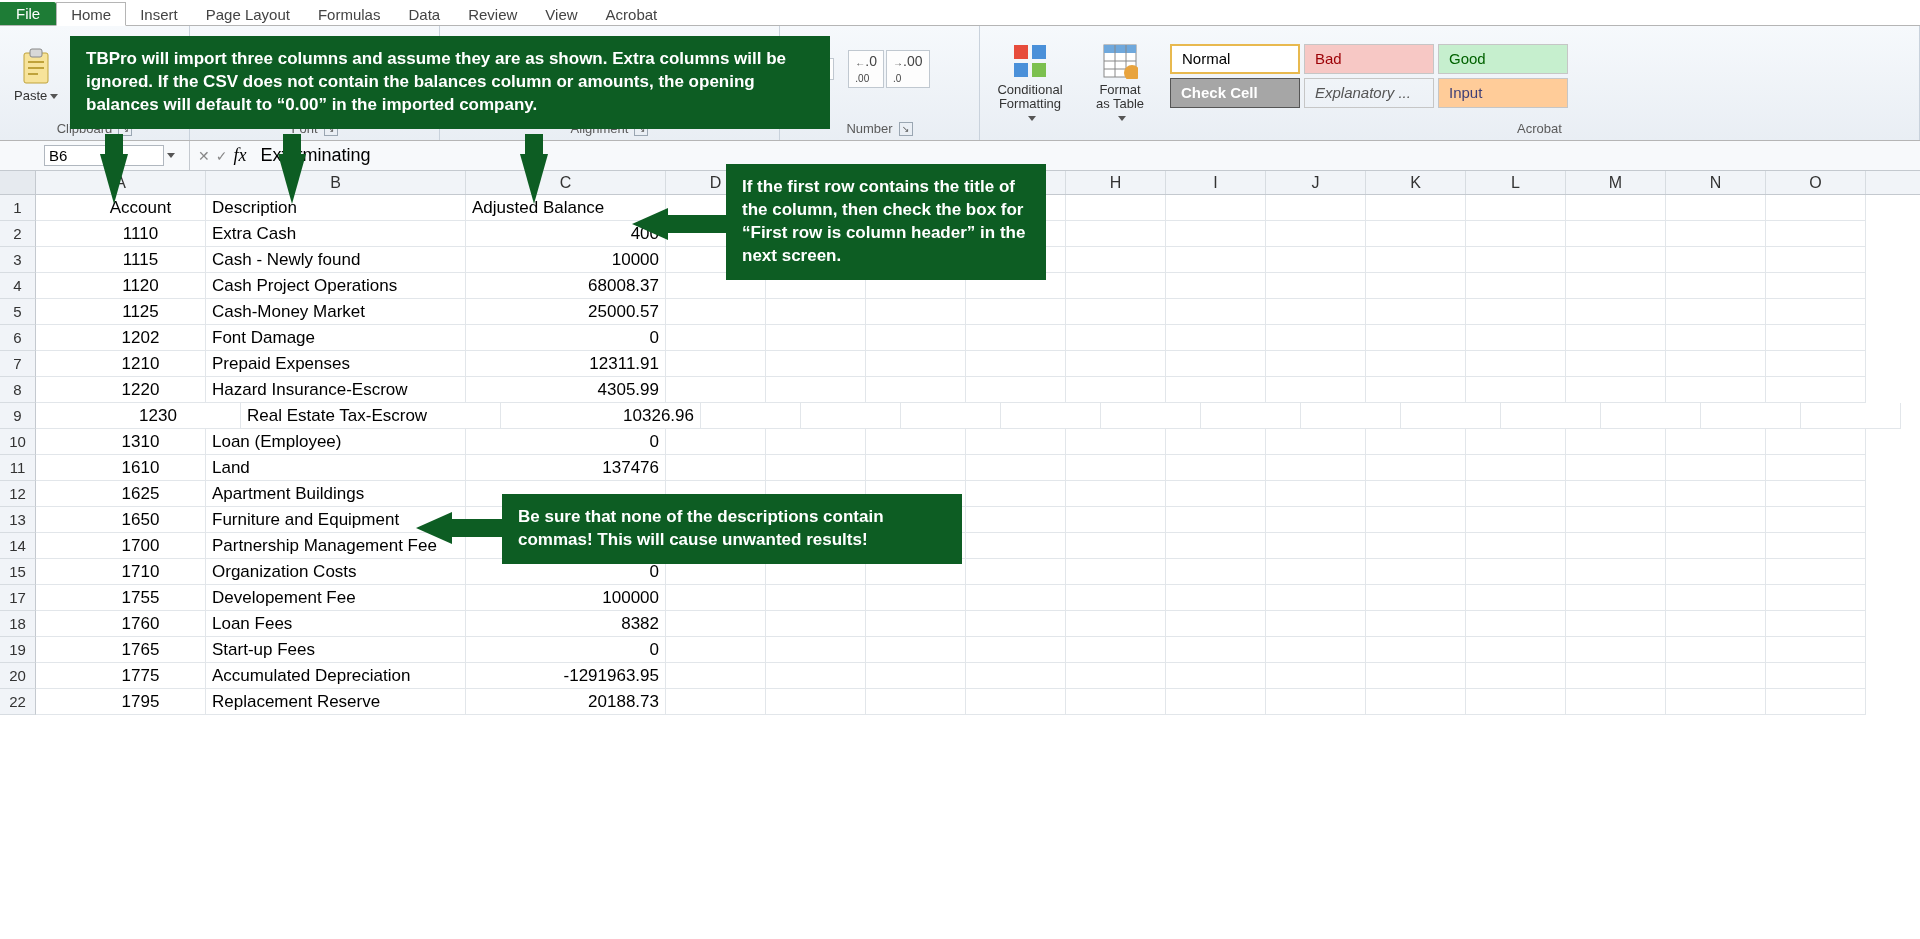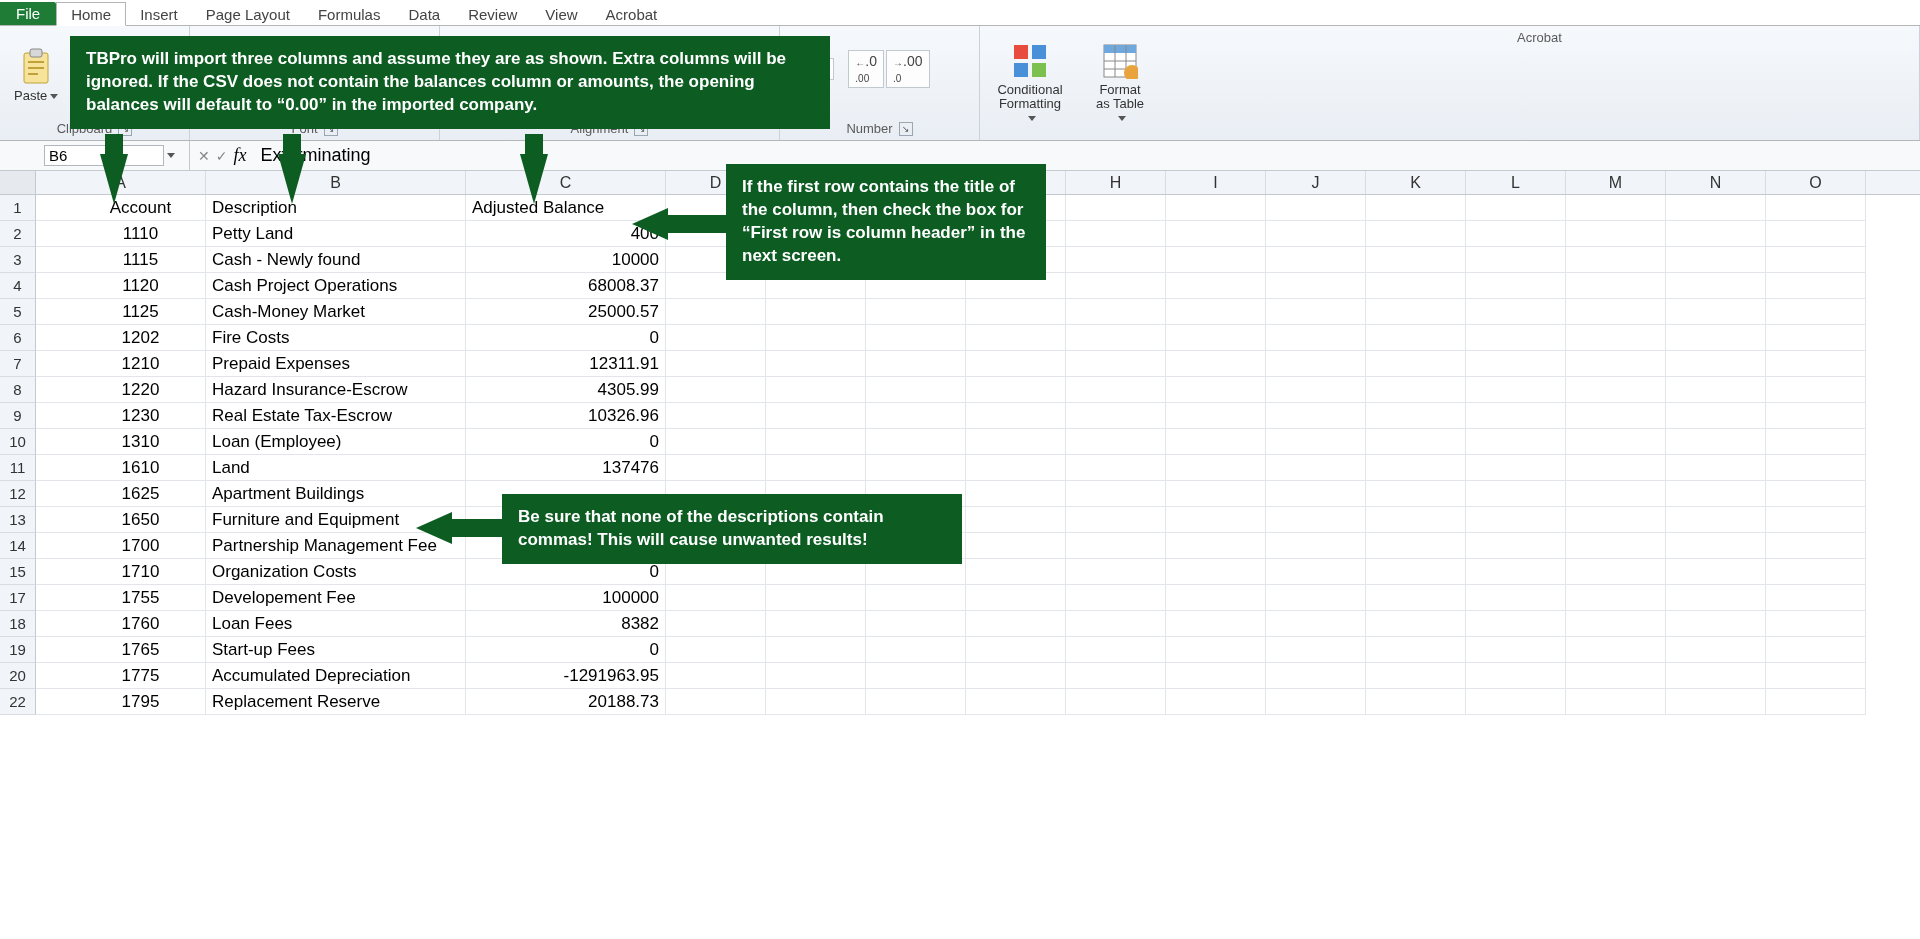--- a/index.html
+++ b/index.html
@@ -166,20 +166,29 @@
               <circle cx="30" cy="30" r="8" fill="#e8a33d"></circle>
             </svg>
         </span>
         <span class="cap"><span>Format</span><br><span>as Table</span><span class="caret"></span></span>
       </div>
     </div>
     <div class="group-label"></div>
   </div>
 
   <div class="group" style="flex:1">
+    <div class="group-body" style="flex-wrap:wrap; align-content:center;">
+      <div class="style-box style-normal">Normal</div>
+      <div class="style-box style-bad">Bad</div>
+      <div class="style-box style-good">Good</div>
+      <div style="width:100%"></div>
+      <div class="style-box style-check">Check Cell</div>
+      <div class="style-box style-expl">Explanatory ...</div>
+      <div class="style-box style-input">Input</div>
+    </div>
     <div class="group-label">
         <span>Acrobat</span>
       </div>
   </div>
 </div>
 
 <div class="fxrow">
   <div class="namebox">
     <input value="B6" style="">
       <span class="caret"></span>
@@ -228,21 +237,21 @@
       <div class="cell" style="width: 100px;"></div>
       <div class="cell" style="width: 100px;"></div>
       <div class="cell" style="width: 100px;"></div>
       <div class="cell" style="width: 100px;"></div>
       <div class="cell" style="width: 100px;"></div>
       <div class="cell" style="width: 100px;"></div>
     </div>
     <div class="row">
       <div class="rowhdr">2</div>
       <div class="cell ctr" style="width: 170px;">1110</div>
-      <div class="cell" style="width: 260px;">Petty Land</div>
+      <div class="cell" style="width: 260px;">Extra Cash</div>
       <div class="cell num" style="width: 200px;">400</div>
       <div class="cell" style="width: 100px;"></div>
       <div class="cell" style="width: 100px;"></div>
       <div class="cell" style="width: 100px;"></div>
       <div class="cell" style="width: 100px;"></div>
       <div class="cell" style="width: 100px;"></div>
       <div class="cell" style="width: 100px;"></div>
       <div class="cell" style="width: 100px;"></div>
       <div class="cell" style="width: 100px;"></div>
       <div class="cell" style="width: 100px;"></div>
@@ -300,21 +309,21 @@
       <div class="cell" style="width: 100px;"></div>
       <div class="cell" style="width: 100px;"></div>
       <div class="cell" style="width: 100px;"></div>
       <div class="cell" style="width: 100px;"></div>
       <div class="cell" style="width: 100px;"></div>
       <div class="cell" style="width: 100px;"></div>
     </div>
     <div class="row">
       <div class="rowhdr">6</div>
       <div class="cell ctr" style="width: 170px;">1202</div>
-      <div class="cell" style="width: 260px;">Fire Costs</div>
+      <div class="cell" style="width: 260px;">Font Damage</div>
       <div class="cell num" style="width: 200px;">0</div>
       <div class="cell" style="width: 100px;"></div>
       <div class="cell" style="width: 100px;"></div>
       <div class="cell" style="width: 100px;"></div>
       <div class="cell" style="width: 100px;"></div>
       <div class="cell" style="width: 100px;"></div>
       <div class="cell" style="width: 100px;"></div>
       <div class="cell" style="width: 100px;"></div>
       <div class="cell" style="width: 100px;"></div>
       <div class="cell" style="width: 100px;"></div>
@@ -353,21 +362,21 @@
       <div class="cell" style="width: 100px;"></div>
       <div class="cell" style="width: 100px;"></div>
       <div class="cell" style="width: 100px;"></div>
       <div class="cell" style="width: 100px;"></div>
       <div class="cell" style="width: 100px;"></div>
       <div class="cell" style="width: 100px;"></div>
       <div class="cell" style="width: 100px;"></div>
     </div>
     <div class="row">
       <div class="rowhdr">9</div>
-      <div class="cell ctr" style="width: 170px;">1230</div>
+      <div class="cell ctr" style="width: 205px;">1230</div>
       <div class="cell" style="width: 260px;">Real Estate Tax-Escrow</div>
       <div class="cell num" style="width: 200px;">10326.96</div>
       <div class="cell" style="width: 100px;"></div>
       <div class="cell" style="width: 100px;"></div>
       <div class="cell" style="width: 100px;"></div>
       <div class="cell" style="width: 100px;"></div>
       <div class="cell" style="width: 100px;"></div>
       <div class="cell" style="width: 100px;"></div>
       <div class="cell" style="width: 100px;"></div>
       <div class="cell" style="width: 100px;"></div>

